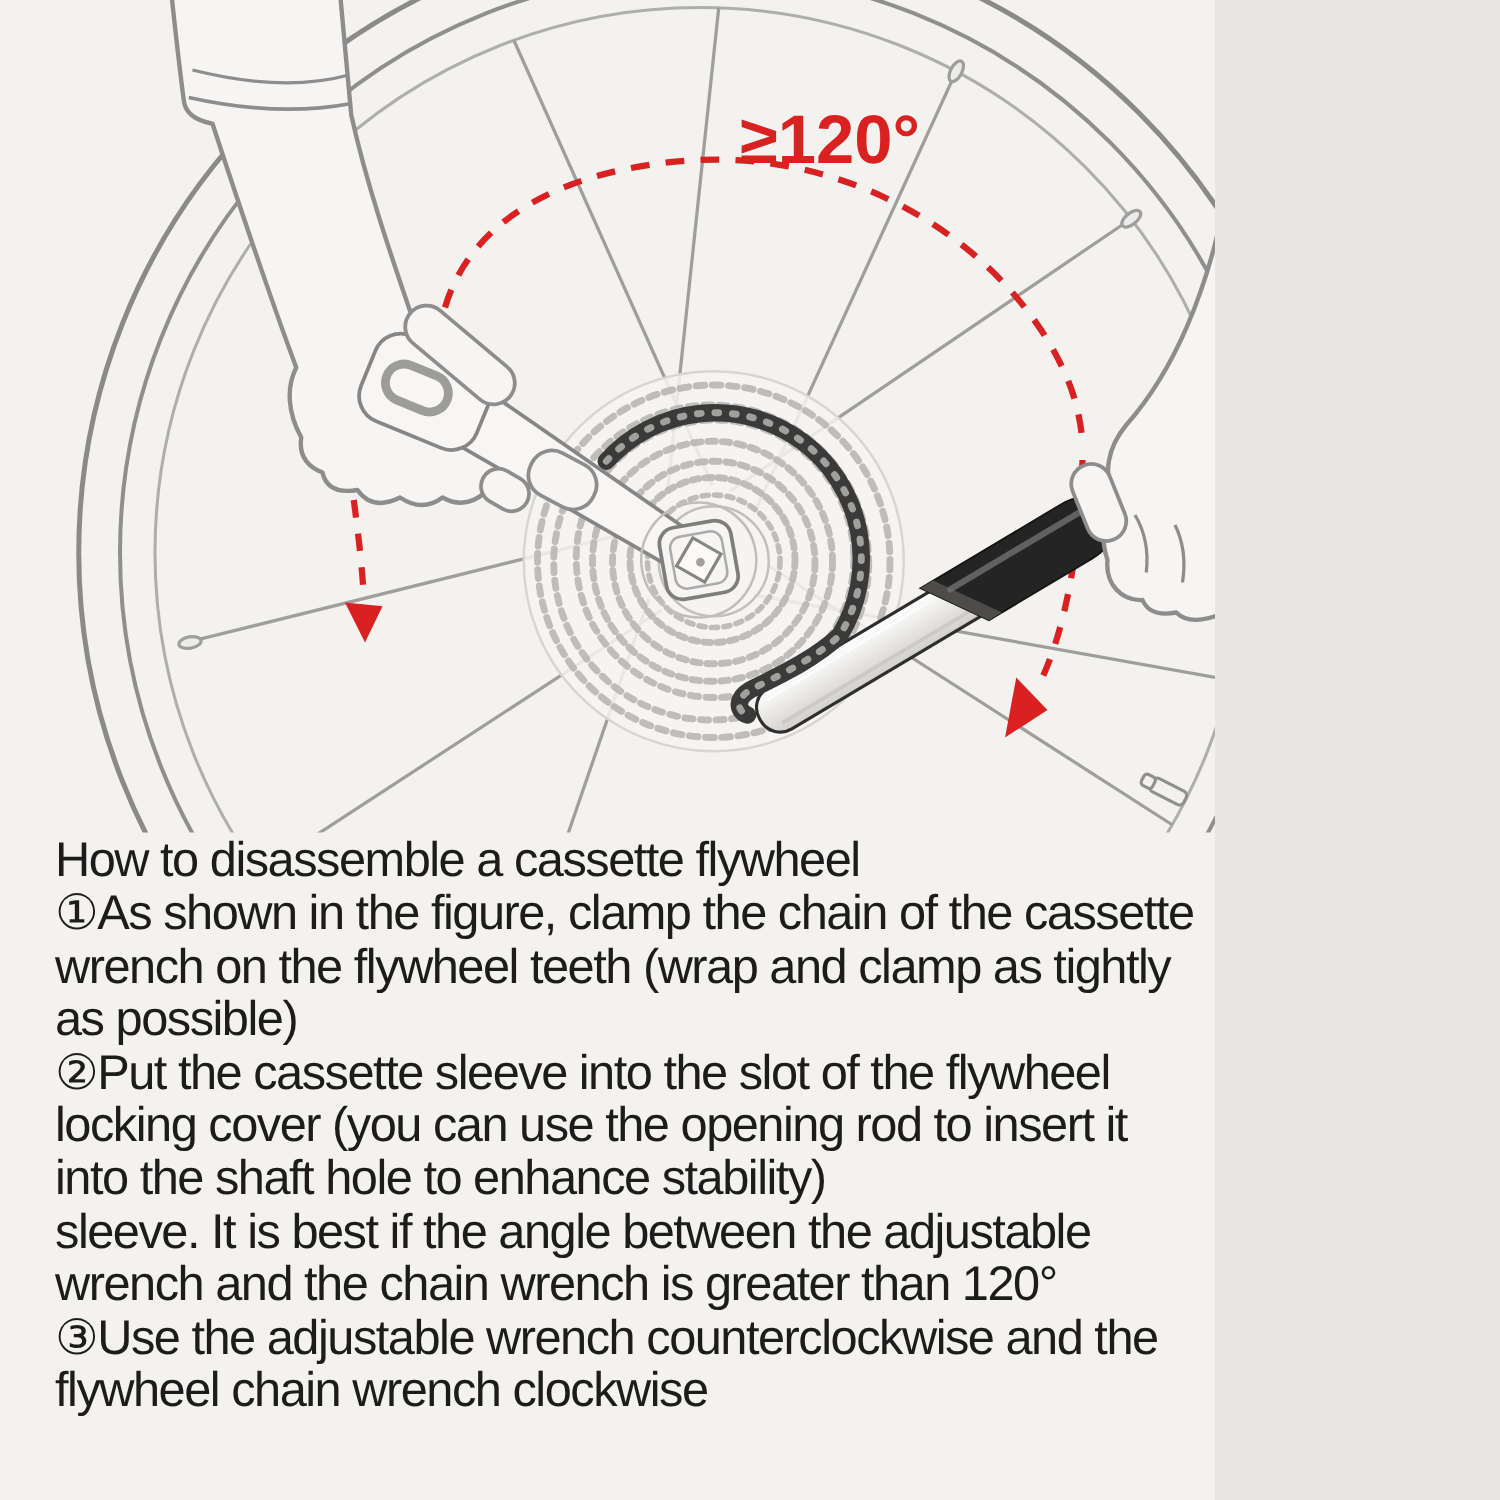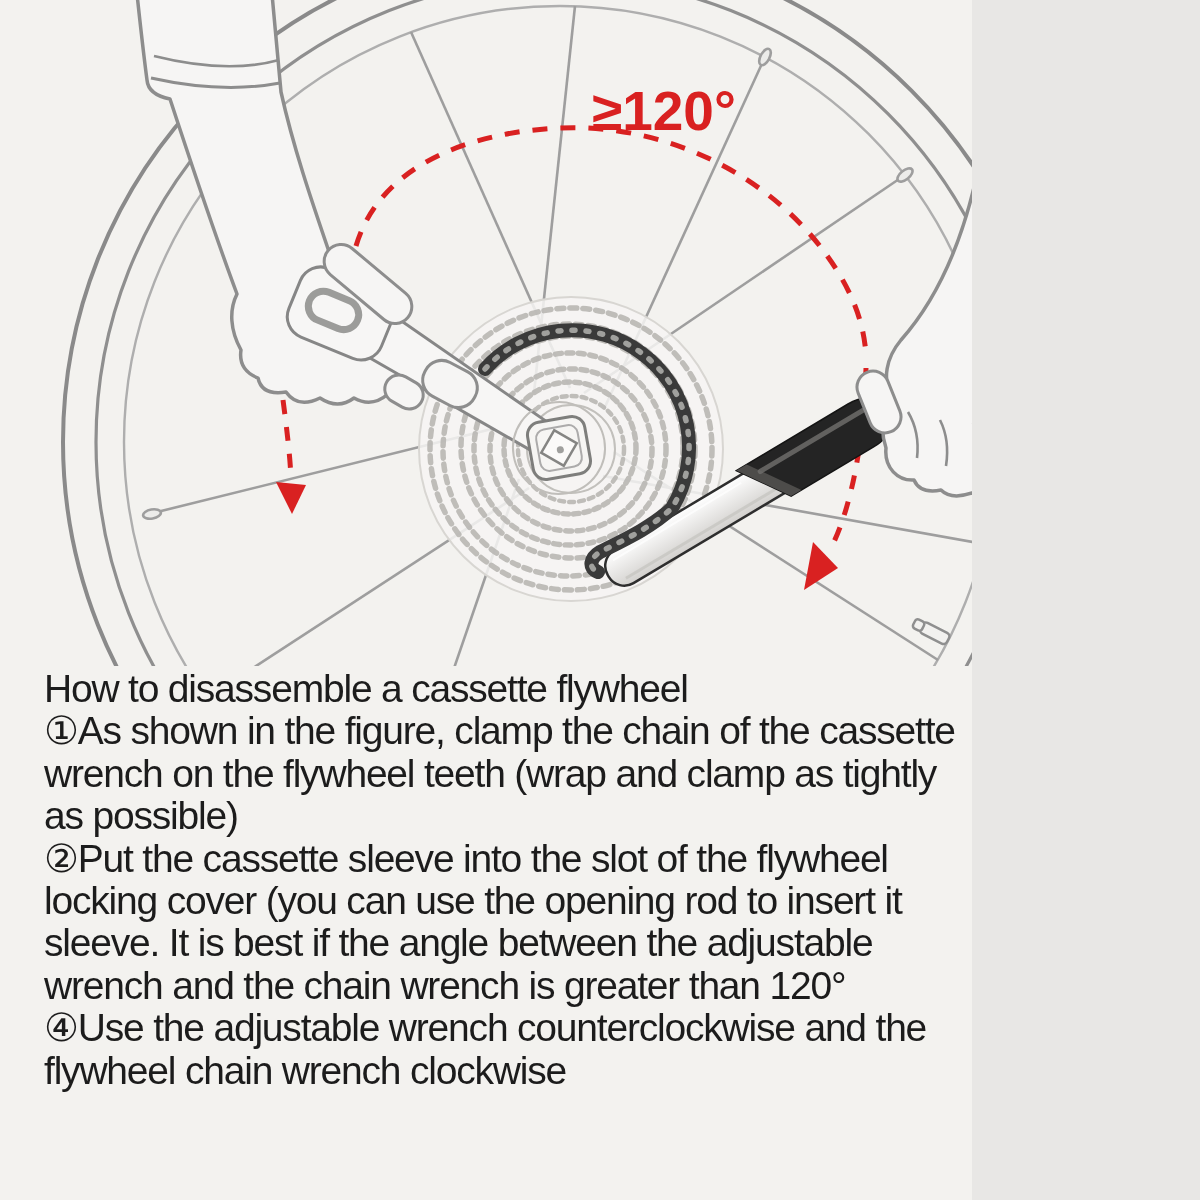--- a/index.html
+++ b/index.html
@@ -177,19 +177,20 @@
     <text class="angle" x="592" y="130">≥120°</text>
   </svg>
 
   <div class="instructions">
     <div class="line">How to disassemble a cassette flywheel</div>
     <div class="line">①As shown in the figure, clamp the chain of the cassette</div>
     <div class="line">wrench on the flywheel teeth (wrap and clamp as tightly</div>
     <div class="line">as possible)</div>
     <div class="line">②Put the cassette sleeve into the slot of the flywheel</div>
     <div class="line">locking cover (you can use the opening rod to insert it</div>
+    <div class="line">into the shaft hole to enhance stability)</div>
     <div class="line">sleeve. It is best if the angle between the adjustable</div>
     <div class="line">wrench and the chain wrench is greater than 120°</div>
-    <div class="line">④Use the adjustable wrench counterclockwise and the</div>
+    <div class="line">③Use the adjustable wrench counterclockwise and the</div>
     <div class="line">flywheel chain wrench clockwise</div>
   </div>
 
 </div>
 
 </body></html>

